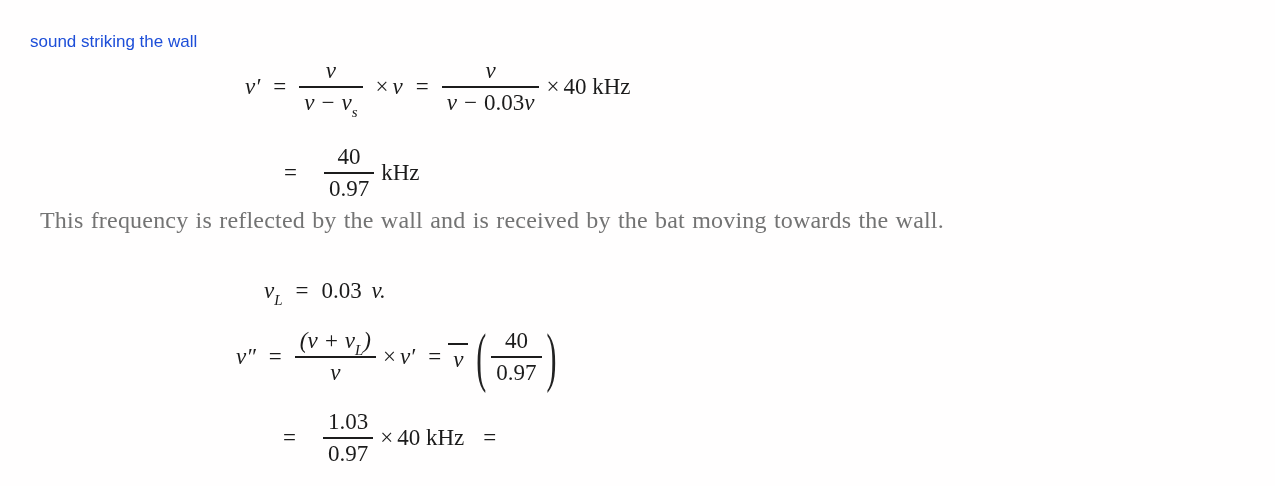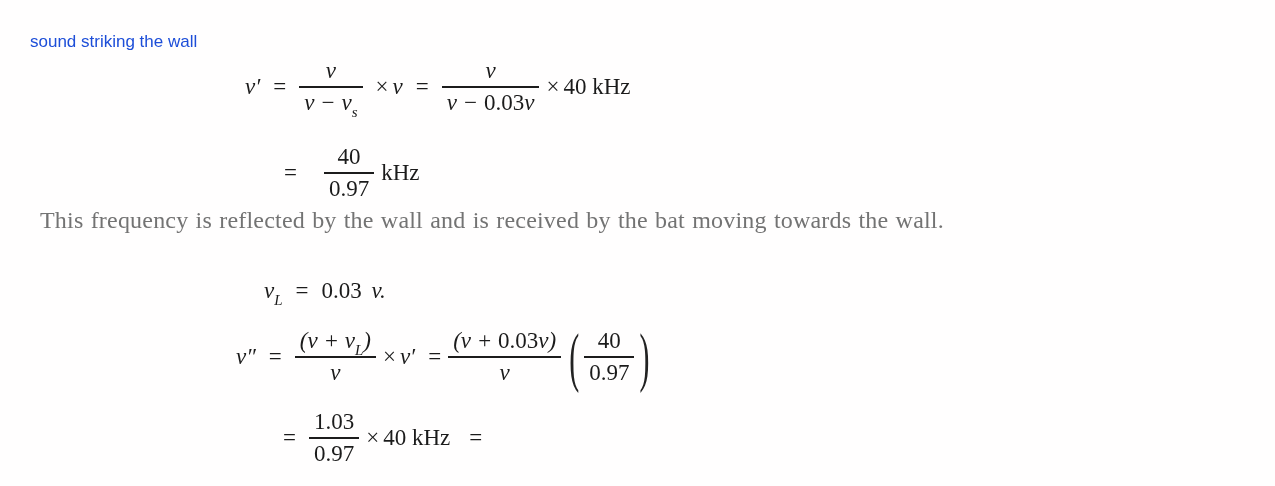--- a/index.html
+++ b/index.html
@@ -123,38 +123,37 @@
       <span class="num"><span class="it">(v + v</span><span class="sub">L</span><span class="it">)</span></span>
       <span class="bar"></span>
       <span class="den it">v</span>
     </span>
     <span class="grp close">
       <span>×</span>
       <span class="it">ν′</span>
     </span>
     <span>=</span>
     <span class="frac close">
-      <span class="num"><span class="it">(v + </span><span>0.03</span><span class="it">v)</span></span>
       <span class="bar"></span>
       <span class="den it">v</span>
     </span>
     <span class="grp close">
       <span class="bigparen">(</span>
       <span class="frac">
         <span class="num">40</span>
         <span class="bar"></span>
         <span class="den">0.97</span>
       </span>
       <span class="bigparen">)</span>
     </span>
   </div>
 
   <div class="eq" style="left:283px; top:409px;">
     <span>=</span>
-    <span class="frac" style="">
+    <span class="frac" style="margin-left:14px;">
       <span class="num">1.03</span>
       <span class="bar"></span>
       <span class="den">0.97</span>
     </span>
     <span class="grp close">
       <span>×</span>
       <span>40 kHz</span>
     </span>
     <span style="margin-left:6px;">=</span>
   </div>

